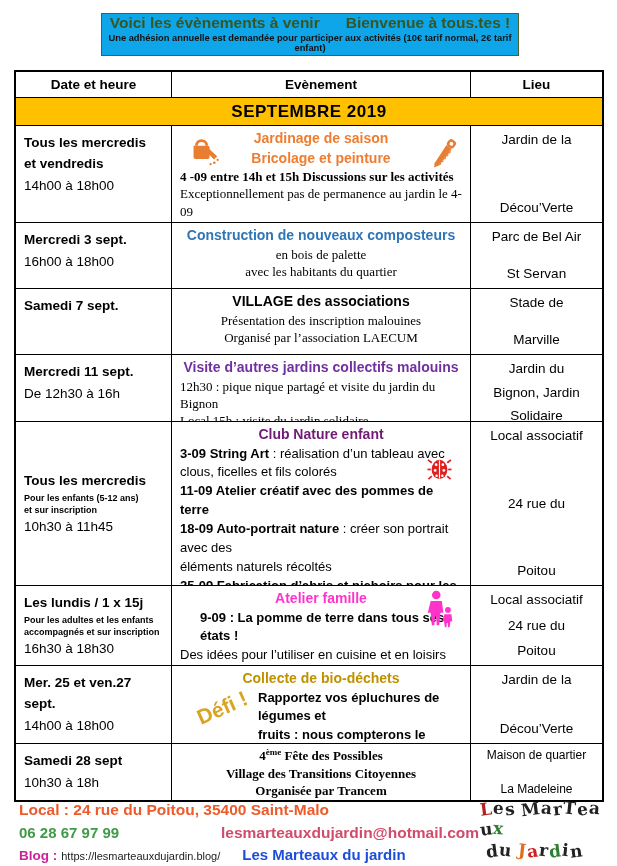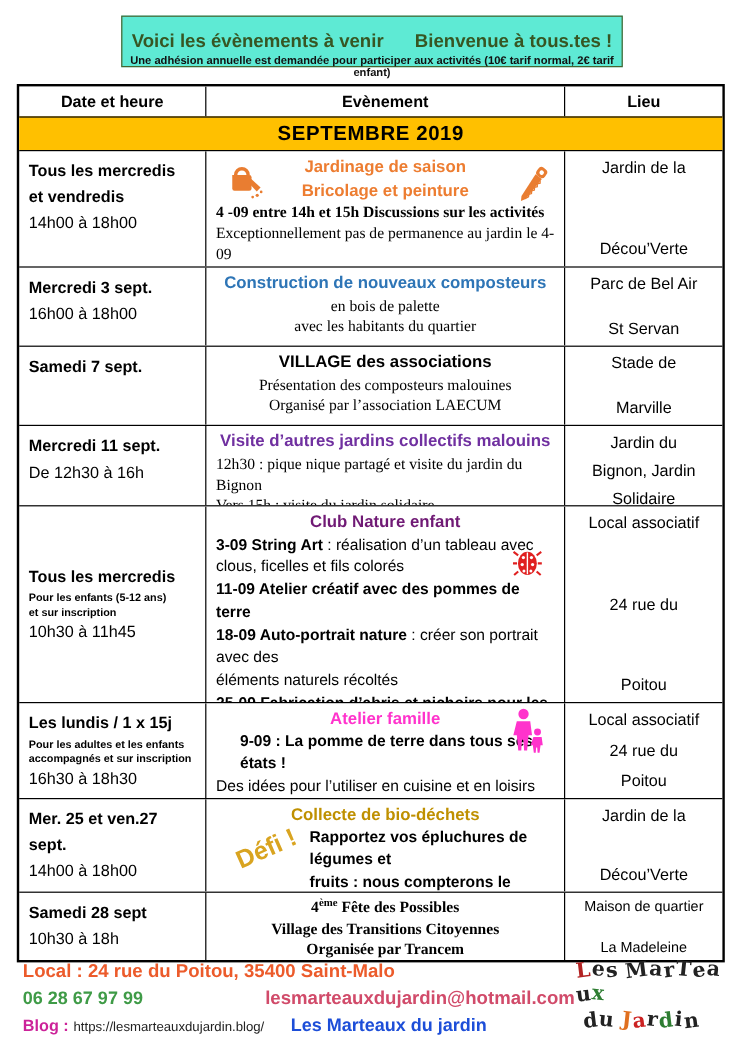--- a/index.html
+++ b/index.html
@@ -1,21 +1,21 @@
 <!DOCTYPE html>
 <html><head>
 <meta charset="utf-8">
 <style>
   * { box-sizing: border-box; margin: 0; padding: 0; }
   html,body { width:617px; height:866px; background:#fff; font-family:"Liberation Sans",sans-serif; color:#000; }
   body { position:relative; overflow:hidden; }
 
   
   .banner { position:absolute; left:101px; top:13px; width:418px; height:43px;
-    background:#5eead4; border:1px solid #49632f; text-align:center; padding-top:12px; }
+    background:#0ea5e9; border:1px solid #49632f; text-align:center; padding-top:0; }
   .banner .t { font-size:15.5px; font-weight:bold; color:#375623; }
   .banner .t .gap { display:inline-block; width:26px; }
   .banner .sub { font-size:9.3px; font-weight:bold; color:#111; margin-top:1px; }
 
   
   .tbl { position:absolute; left:14px; top:70px; width:590px; border:2px solid #000; background:#fff; }
   .trow { display:flex; border-top:1px solid #000; overflow:hidden; }
   .trow:first-child { border-top:none; }
   .c1 { width:156px; border-right:1px solid #000; padding:7px 4px 4px 8px; overflow:hidden; }
   .c2 { width:299px; border-right:1px solid #000; position:relative; padding:3px 8px; overflow:hidden; }
@@ -152,38 +152,38 @@
       <div>St Servan</div>
     </div>
   </div>
 
   <div class="trow r3">
     <div class="c1">
       <div class="dmain">Samedi 7 sept.</div>
     </div>
     <div class="c2">
       <div class="ev-title">VILLAGE des associations</div>
-      <div class="ev-line serif ctr">Présentation des composteurs malouines</div>
+      <div class="ev-line serif ctr">Présentation des inscription malouines</div>
       <div class="ev-line serif ctr">Organisé par l’association LAECUM</div>
     </div>
     <div class="c3">
       <div>Stade de</div>
       <div>Marville</div>
     </div>
   </div>
 
   <div class="trow r4">
     <div class="c1">
       <div class="dmain">Mercredi 11 sept.</div>
       <div class="dtime">De 12h30 à 16h</div>
     </div>
     <div class="c2">
       <div class="ev-title t-purple">Visite d’autres jardins collectifs malouins</div>
       <div class="ev-line serif">12h30 : pique nique partagé et visite du jardin du Bignon</div>
-      <div class="ev-line serif">Vers 15h : visite du jardin solidaire</div>
+      <div class="ev-line serif">Local 15h : visite du jardin solidaire</div>
     </div>
     <div class="c3">
       <div>Jardin du</div>
       <div>Bignon, Jardin</div>
       <div>Solidaire</div>
     </div>
   </div>
 
   <div class="trow r5">
     <div class="c1" style="display:flex;flex-direction:column;justify-content:center;">

